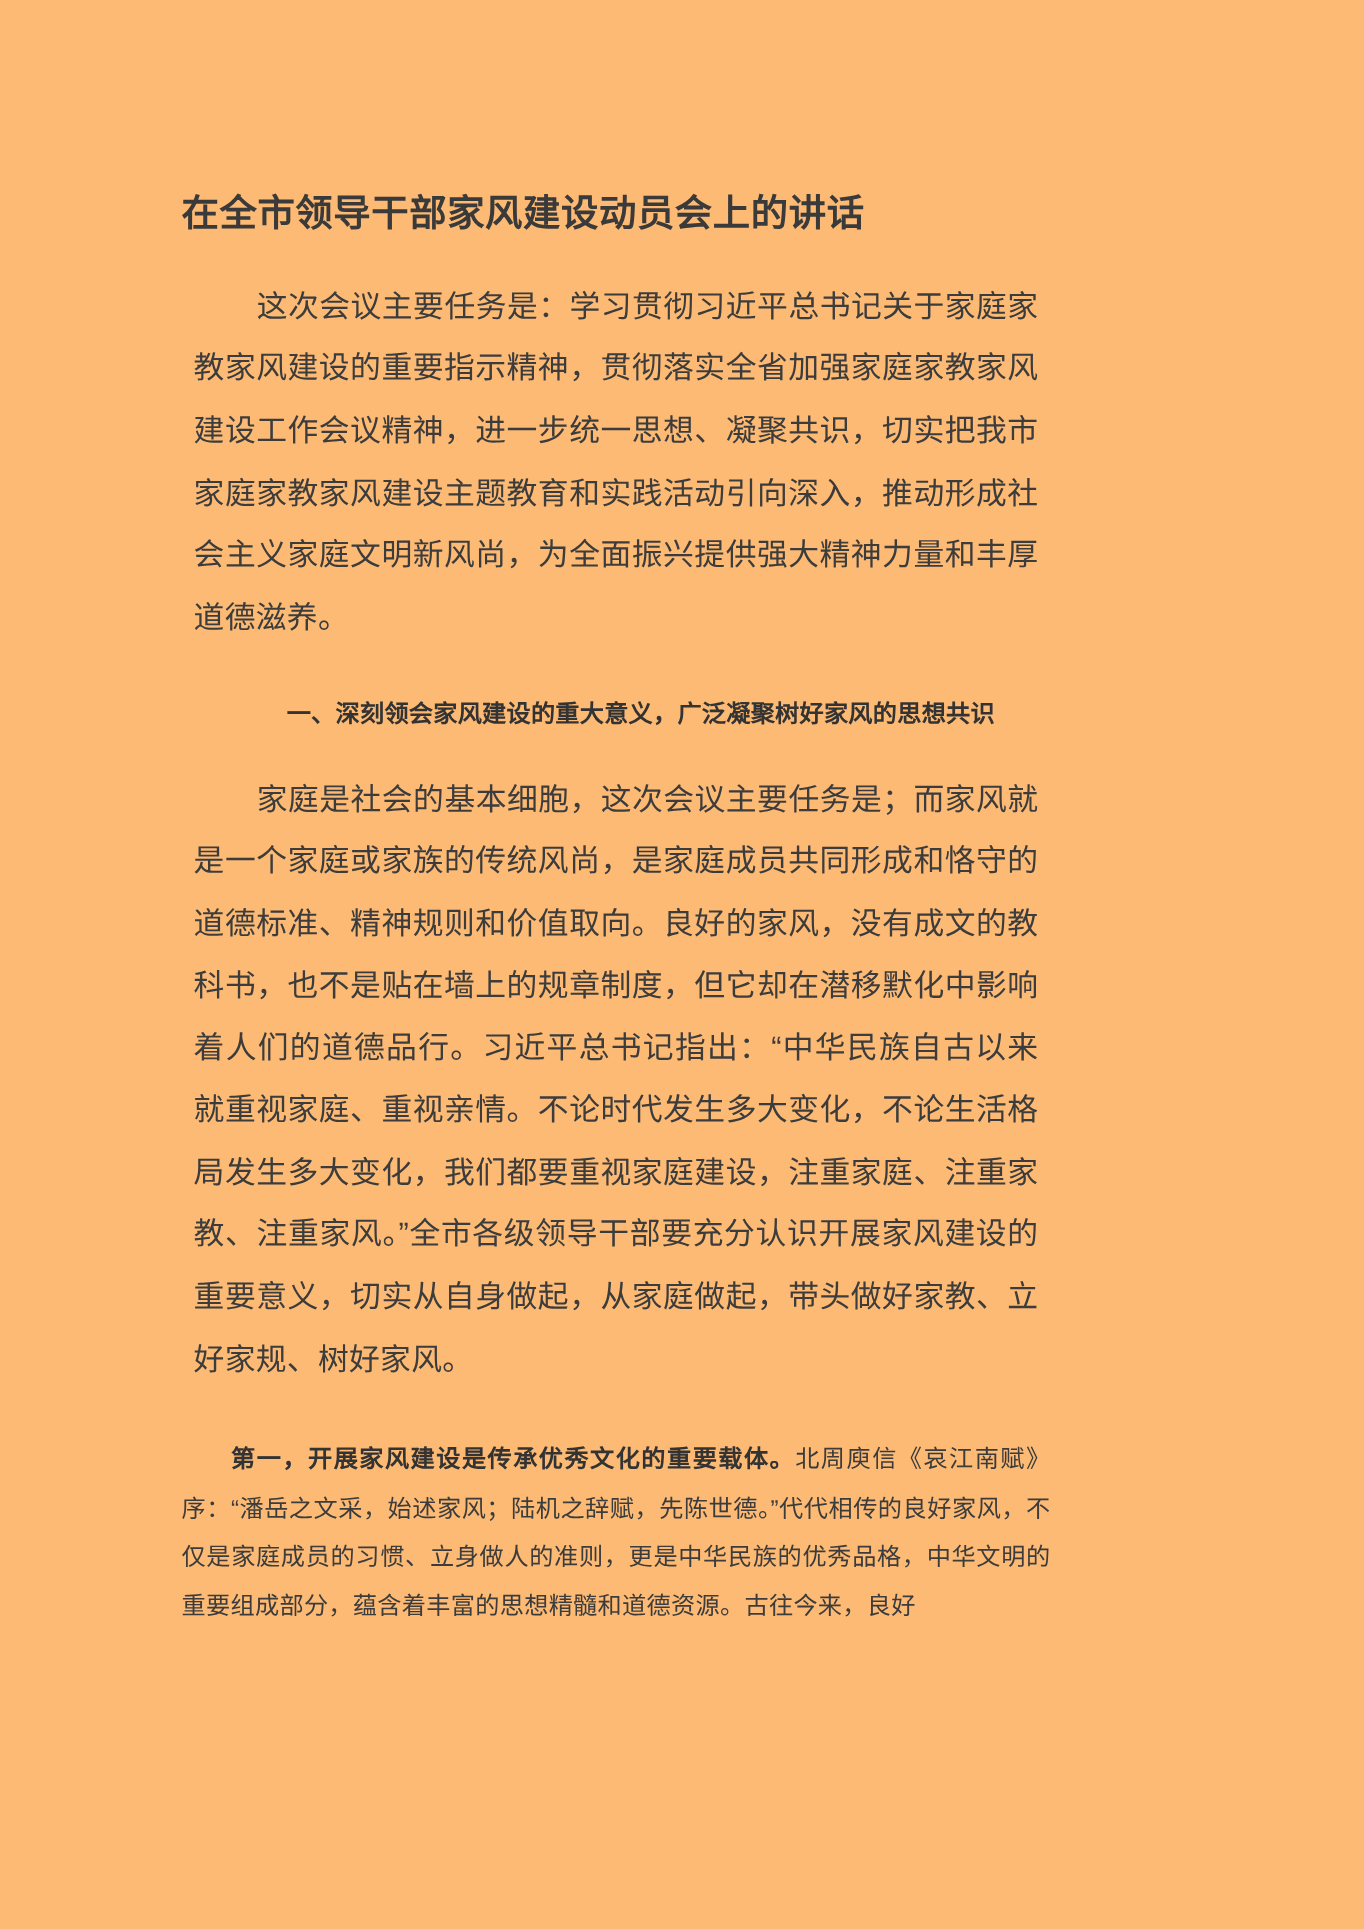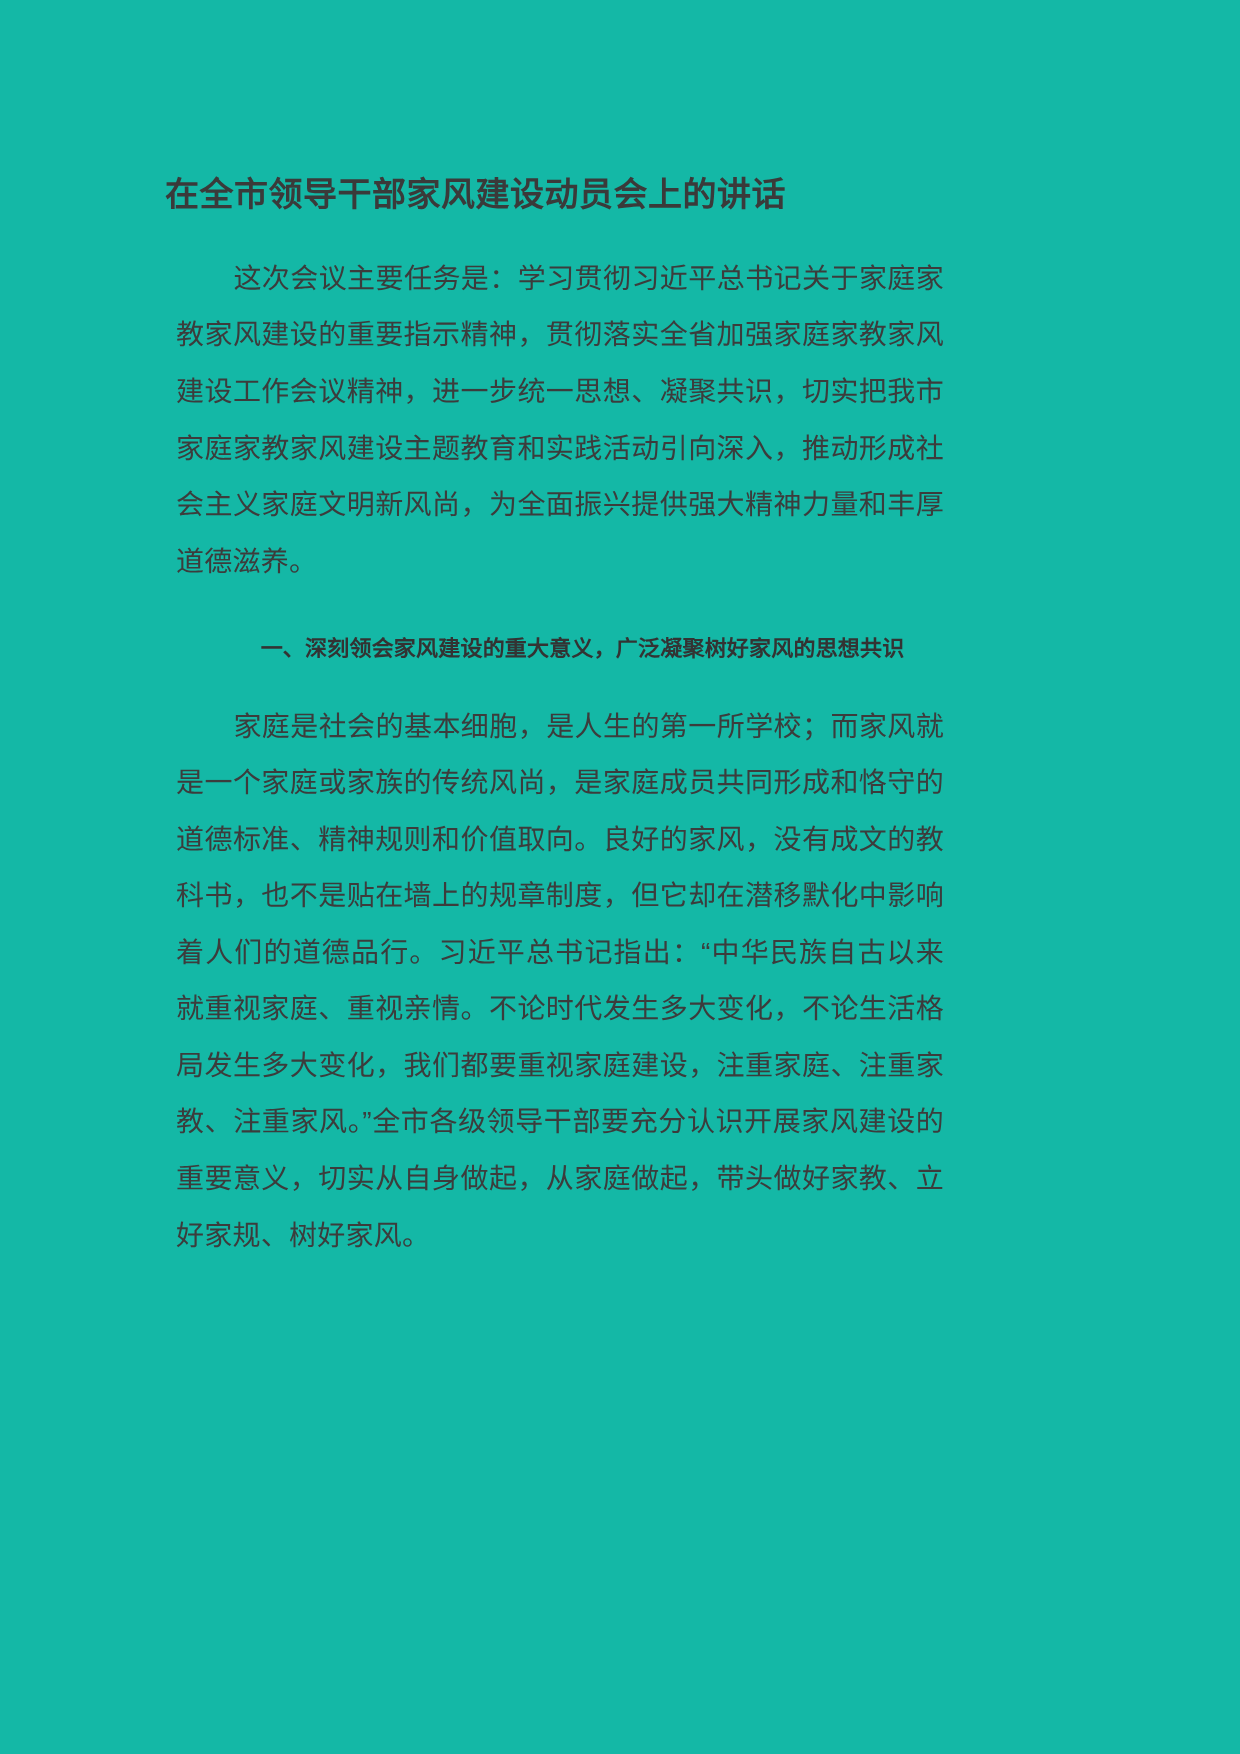--- a/index.html
+++ b/index.html
@@ -11,21 +11,21 @@
   body {
     font-family: "Liberation Sans", "DejaVu Sans", sans-serif;
     color: #3c3c3c;
     -webkit-font-smoothing: antialiased;
   }
   .page {
     position: relative;
     width: 1240px;
     height: 1754px;
     margin: 0 auto;
-    background: #14b8a6;
+    background: #fdba74;
     overflow: hidden;
     box-sizing: border-box;
   }
   .content {
     position: absolute;
     left: 165px;
     top: 0;
     width: 790px;
   }
   .doc-title {
@@ -95,17 +95,18 @@
 <div class="page">
   <div class="content">
 
     <h1 class="doc-title">在全市领导干部家风建设动员会上的讲话</h1>
 
 
     <p class="para">这次会议主要任务是：学习贯彻习近平总书记关于家庭家教家风建设的重要指示精神，贯彻落实全省加强家庭家教家风建设工作会议精神，进一步统一思想、凝聚共识，切实把我市家庭家教家风建设主题教育和实践活动引向深入，推动形成社会主义家庭文明新风尚，为全面振兴提供强大精神力量和丰厚道德滋养。</p>
 
     <p class="heading-para">一、深刻领会家风建设的重大意义，广泛凝聚树好家风的思想共识</p>
 
-    <p class="para tight">家庭是社会的基本细胞，是人生的第一所学校；而家风就是一个家庭或家族的传统风尚，是家庭成员共同形成和恪守的道德标准、精神规则和价值取向。良好的家风，没有成文的教科书，也不是贴在墙上的规章制度，但它却在潜移默化中影响着人们的道德品行。习近平总书记指出：“中华民族自古以来就重视家庭、重视亲情。不论时代发生多大变化，不论生活格局发生多大变化，我们都要重视家庭建设，注重家庭、注重家教、注重家风。”全市各级领导干部要充分认识开展家风建设的重要意义，切实从自身做起，从家庭做起，带头做好家教、立好家规、树好家风。</p>
+    <p class="para tight">家庭是社会的基本细胞，这次会议主要任务是；而家风就是一个家庭或家族的传统风尚，是家庭成员共同形成和恪守的道德标准、精神规则和价值取向。良好的家风，没有成文的教科书，也不是贴在墙上的规章制度，但它却在潜移默化中影响着人们的道德品行。习近平总书记指出：“中华民族自古以来就重视家庭、重视亲情。不论时代发生多大变化，不论生活格局发生多大变化，我们都要重视家庭建设，注重家庭、注重家教、注重家风。”全市各级领导干部要充分认识开展家风建设的重要意义，切实从自身做起，从家庭做起，带头做好家教、立好家规、树好家风。</p>
 
+    <p class="para-runin"><span class="runin">第一，开展家风建设是传承优秀文化的重要载体。</span><span>北周庾信《哀江南赋》序：“潘岳之文采，始述家风；陆机之辞赋，先陈世德。”代代相传的良好家风，不仅是家庭成员的习惯、立身做人的准则，更是中华民族的优秀品格，中华文明的重要组成部分，蕴含着丰富的思想精髓和道德资源。古往今来，良好</span></p>
 
   </div>
 </div>
 
 </body></html>

